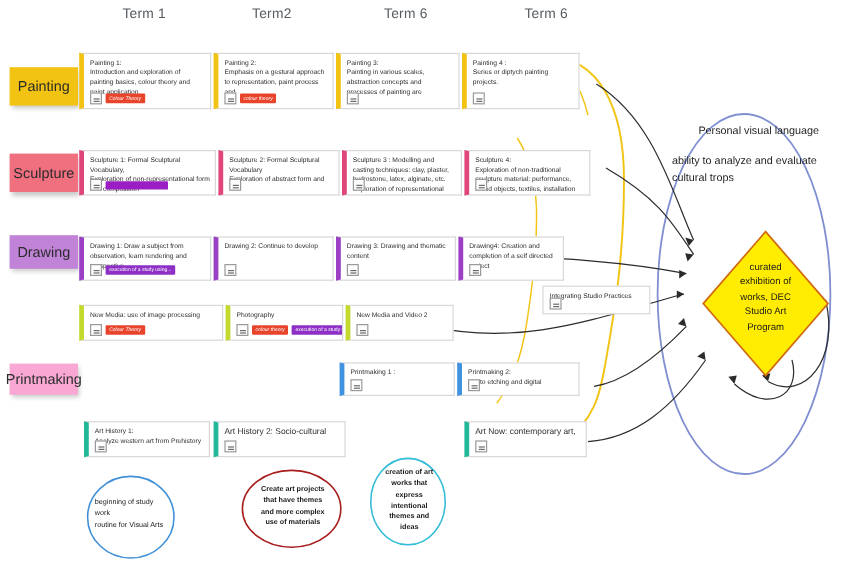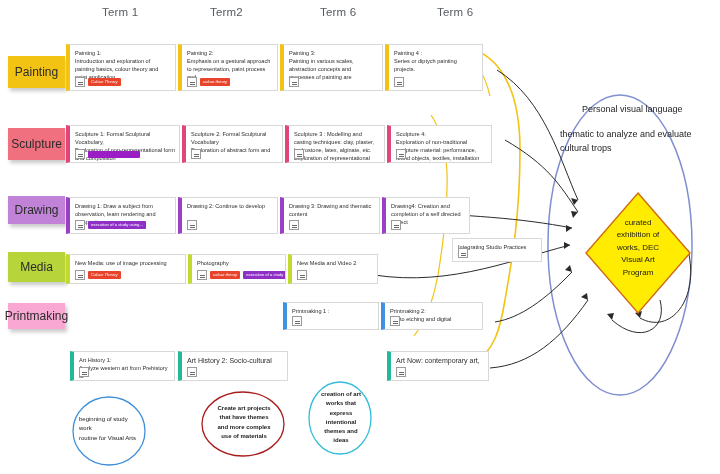--- a/index.html
+++ b/index.html
@@ -128,23 +128,20 @@
 
   <div class="disc" style="left:8px;top:56px;width:57px;height:32px;background:#f2c312">
     <span>Painting</span>
     </div>
   <div class="disc" style="left:8px;top:128px;width:57px;height:32px;background:#f07080">
     <span>Sculpture</span>
     </div>
   <div class="disc" style="left:8px;top:196px;width:57px;height:28px;background:#c083d8">
     <span>Drawing</span>
     </div>
-  <div class="disc" style="left:8px;top:252px;width:57px;height:30px;background:#b7d43a">
-    <span>Media</span>
-    </div>
   <div class="disc" style="left:8px;top:303px;width:57px;height:26px;background:#f9a8d4">
     <span>Printmaking</span>
     </div>
 
   <div class="card" style="left:66px;top:44px;width:110px;height:47px;border-left-color:#f2c312">
     <span class="ttl">Painting 1:
 Introduction and exploration  of painting basics, colour theory and paint application</span>
     <span class="chips">
       <span class="doc-ico">
           <i></i>
@@ -329,27 +326,27 @@
     <span class="ttl">Integrating Studio Practices</span>
     <span class="chips">
       <span class="doc-ico">
           <i></i>
         </span>
     </span>
   </div>
 
 
   <div class="ellipse-txt" style="left:582px;top:103px">Personal visual language</div>
-  <div class="ellipse-txt" style="left:560px;top:128px">thematic to analyze and evaluate
+  <div class="ellipse-txt" style="left:560px;top:128px">ability to analyze and evaluate
 cultural trops</div>
 
   <div class="diamond-txt" style="left:590px;top:217px">curated
 exhibition of
 works,  DEC
-Visual Art
+Studio Art
 Program</div>
 
   <div class="circ-txt left" style="left:79px;top:415px">beginning of study
 work
 routine for Visual Arts</div>
   <div class="circ-txt" style="left:206px;top:404px;width:76px">Create art projects
 that have themes
 and more complex
 use of materials</div>
   <div class="circ-txt" style="left:312px;top:390px;width:58px">creation of art

